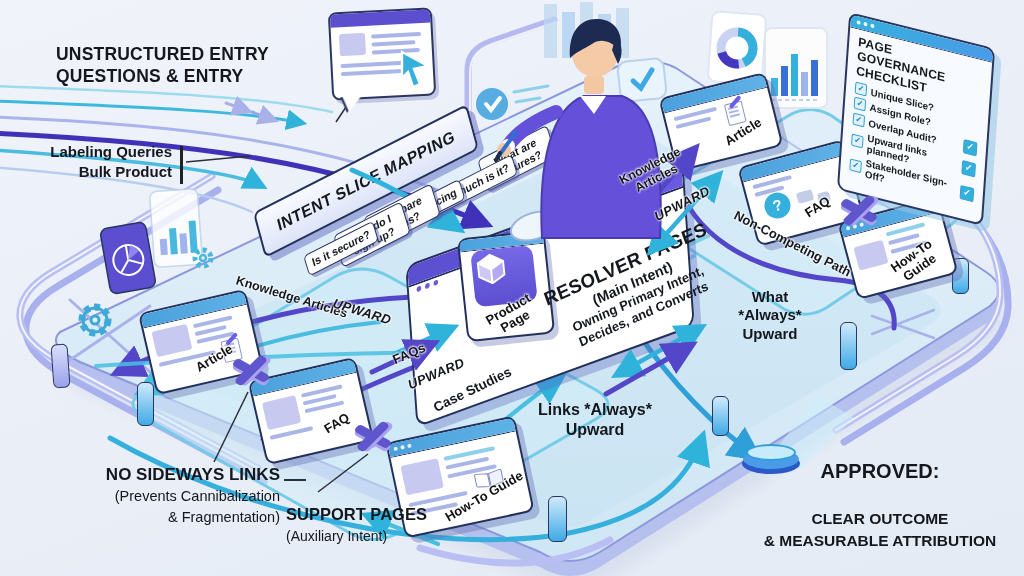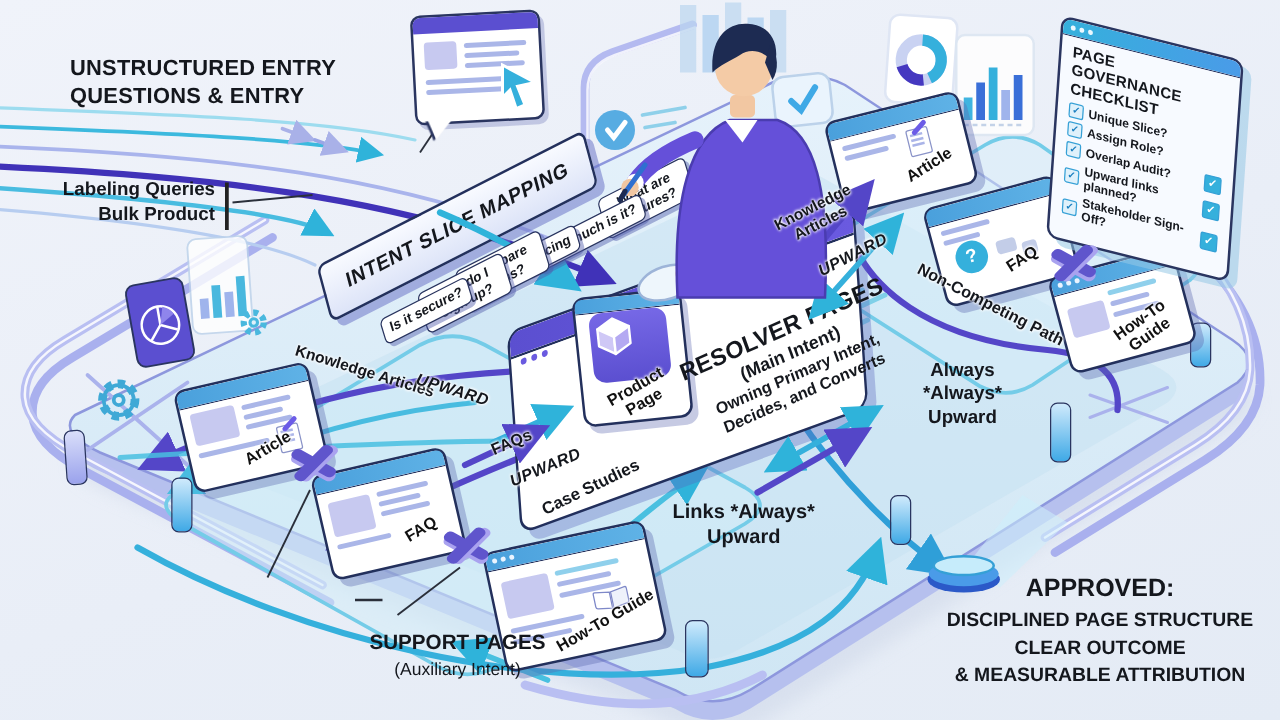--- a/index.html
+++ b/index.html
@@ -518,29 +518,34 @@
     <span>Knowledge</span><br><span>Articles</span>
   </div>
   <div class="lbl upward halo z9" style="left:652px;top:196px;transform:rotate(-27deg);">UPWARD</div>
 
   <div class="lbl pathlab halo z9" style="left:728px;top:236px;transform:rotate(27deg);font-size:13px;">Non-Competing Path</div>
 
   <div class="lbl z9" style="left:528px;top:400px;width:134px;text-align:center;font-size:16px;font-weight:700;line-height:1.25;">
     <span>Links *Always*</span><br><span>Upward</span>
   </div>
   <div class="lbl z9" style="left:724px;top:288px;width:92px;text-align:center;font-size:15px;font-weight:700;line-height:1.22;">
-    <span>Always</span><br><span>*Always*</span><br><span>Upward</span>
-  </div>
-
-
-  <div class="lbl z9" style="left:286px;top:504px;width:160px;text-align:center;line-height:1.3;">
+    <span>What</span><br><span>*Always*</span><br><span>Upward</span>
+  </div>
+
+  <div class="lbl z9" style="left:52px;top:464px;width:228px;text-align:right;line-height:1.3;">
+    <span class="bigcall" style="font-size:17px;">NO SIDEWAYS LINKS</span><br>
+    <span style="font-size:14.5px;font-weight:500;">(Prevents Cannibalization</span><br>
+    <span style="font-size:14.5px;font-weight:500;">&amp; Fragmentation)</span>
+  </div>
+
+  <div class="lbl z9" style="left:286px;top:504px;width:160px;text-align:left;line-height:1.3;">
     <span class="bigcall" style="font-size:16.5px;">SUPPORT PAGES</span><br>
     <span style="font-size:14px;font-weight:500;">(Auxiliary Intent)</span>
   </div>
 
   <div class="lbl z9" style="left:740px;top:458px;width:280px;text-align:center;line-height:1.38;">
     <span class="bigcall" style="font-size:20px;">APPROVED:</span><br>
-    <span class="bigcall" style="font-size:15.5px;">DISCIPLINED PAGE STRUCTURE</span><br>
+    <br>
     <span class="bigcall" style="font-size:15.5px;">CLEAR OUTCOME</span><br>
     <span class="bigcall" style="font-size:15.5px;">&amp; MEASURABLE ATTRIBUTION</span>
   </div>
 
 </div>
 
 </body></html>

